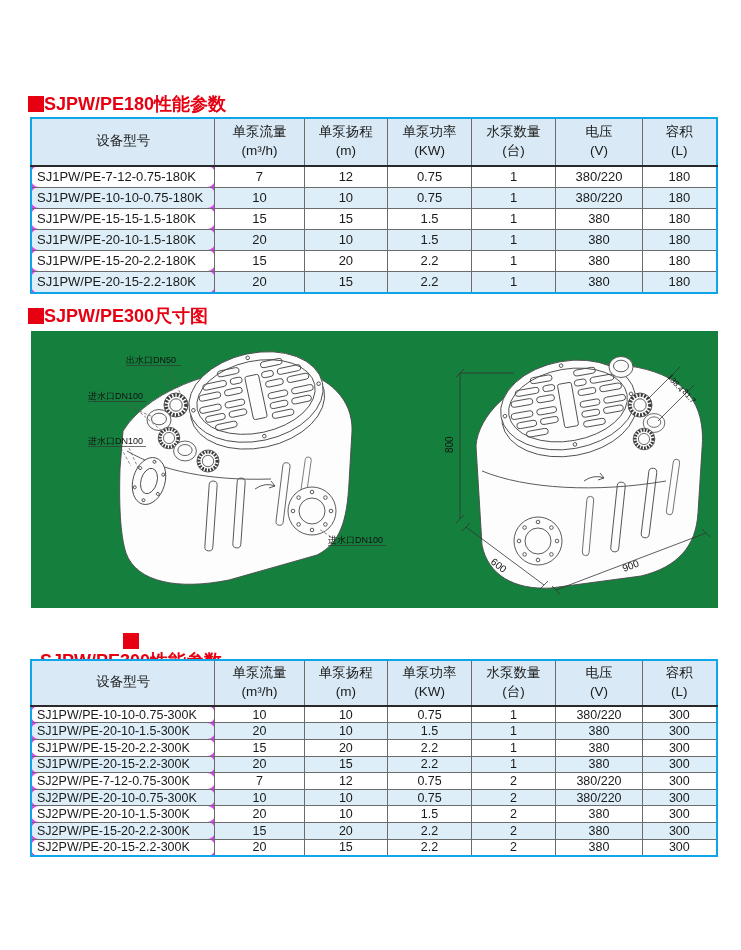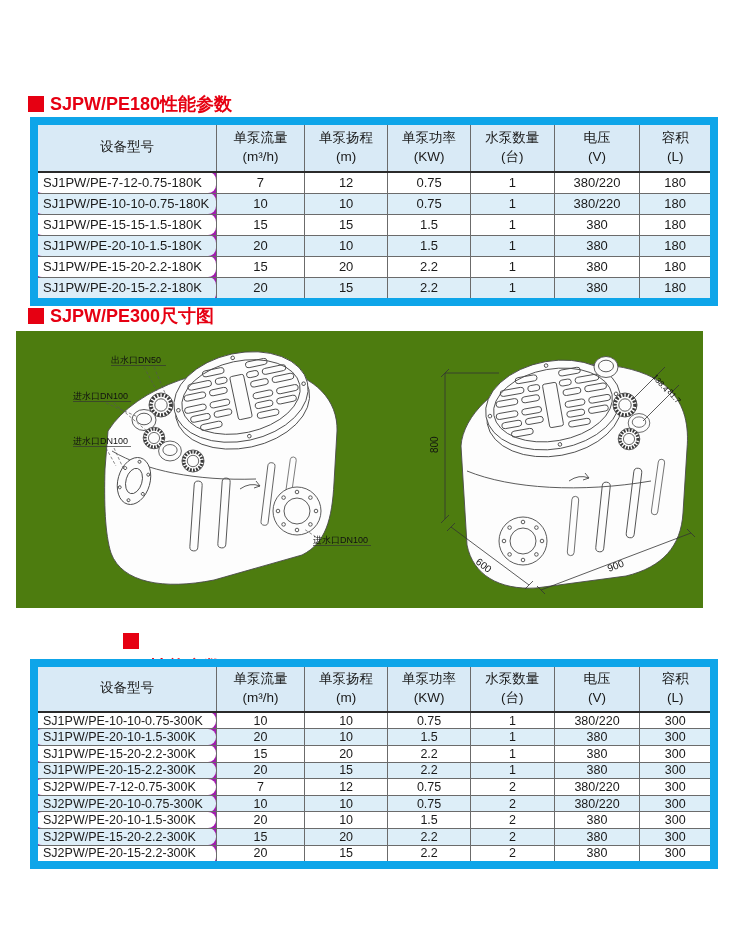--- a/index.html
+++ b/index.html
@@ -1,36 +1,36 @@
 <!DOCTYPE html>
 <html><head>
 <meta charset="utf-8">
 <style>
   html,body{margin:0;padding:0;}
   body{
     width:741px;height:950px;position:relative;background:#ffffff;
     font-family:"Liberation Sans","DejaVu Sans",sans-serif;overflow:hidden;
   }
-  .sec{position:absolute;display:flex;align-items:center;gap:6px;
+  .sec{position:absolute;display:flex;align-items:center;gap:0;
        color:#e60012;font-weight:bold;font-size:18px;letter-spacing:0;}
   .sq{width:16px;height:16px;background:#e60012;flex:none;}
   table.spec{position:absolute;left:30px;width:688px;border-collapse:collapse;
-       table-layout:fixed;background:#a21caf;border:8px solid #0ea5e9;}
+       table-layout:fixed;background:#d946ef;border:2px solid #0ea5e9;}
   .spec th,.spec td{border:1px solid #6b6b6b;text-align:center;color:#1a1a1a;overflow:hidden;}
   .spec thead th{background:#d9eaf6;font-weight:normal;white-space:pre-line;
        font-size:13.5px;line-height:1.4;padding:4px 1px;border-bottom:2px solid #2a2a2a;}
   .spec td{font-size:13px;padding:0 2px;background:#fff;}
   .spec td:first-child{text-align:left;padding-left:5px;border-radius:8px;}
   .spec tbody tr:nth-child(even) td{background:#ddeef8;}
   #table1{top:117px;} #table1 td{height:20px;}
   #table2{top:659px;} #table2 td{height:15.6px;font-size:12.5px;}
   #table2 thead th{padding:3px 1px;}
   #title1{left:28px;top:92px;} #title2{left:28px;top:304px;} #title3{left:40px;top:633px;flex-direction:column;}
-  #diagram{position:absolute;left:16px;top:331px;width:687px;height:277px;
-       background:#4d7c0f;font-size:0;}
+  #diagram{position:absolute;left:31px;top:331px;width:687px;height:277px;
+       background:#15803d;font-size:0;}
   svg{display:inline-block;vertical-align:top;}
   svg text{font-family:"Liberation Sans","DejaVu Sans",sans-serif;fill:#111;}
   .ln{stroke:#4a4a4a;fill:none;stroke-width:0.9;}
   .fl{stroke:#4a4a4a;fill:#fdfdfd;stroke-width:0.9;}
   .dim{stroke:#333;stroke-width:0.8;fill:none;}
   .dash{stroke:#555;stroke-width:0.7;stroke-dasharray:3 2;fill:none;}
   .lbl{font-size:9px;}
   .dimt{font-size:10px;}
   .u{stroke:#333;stroke-width:0.7;}
 </style>

